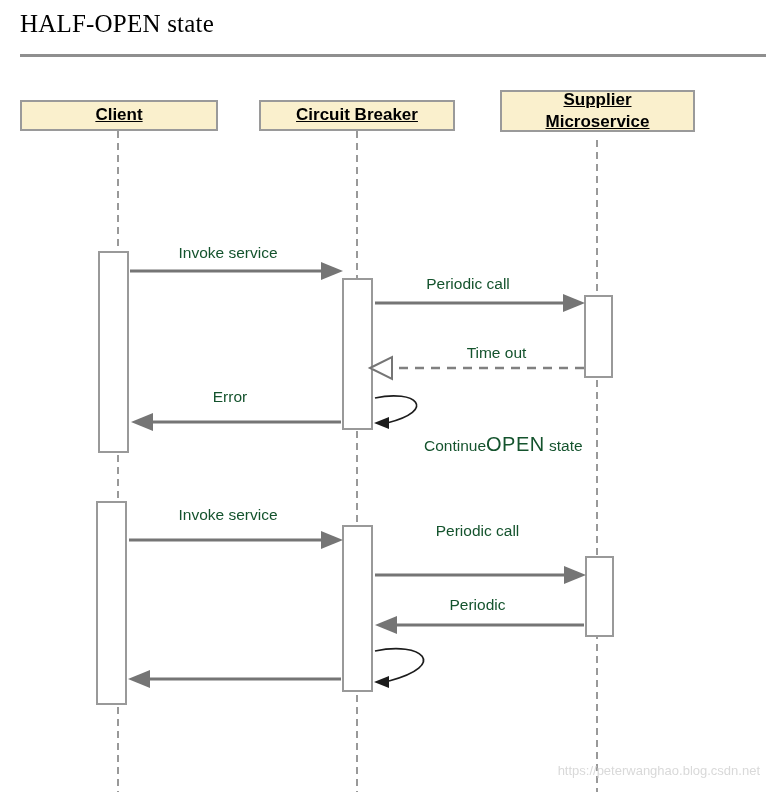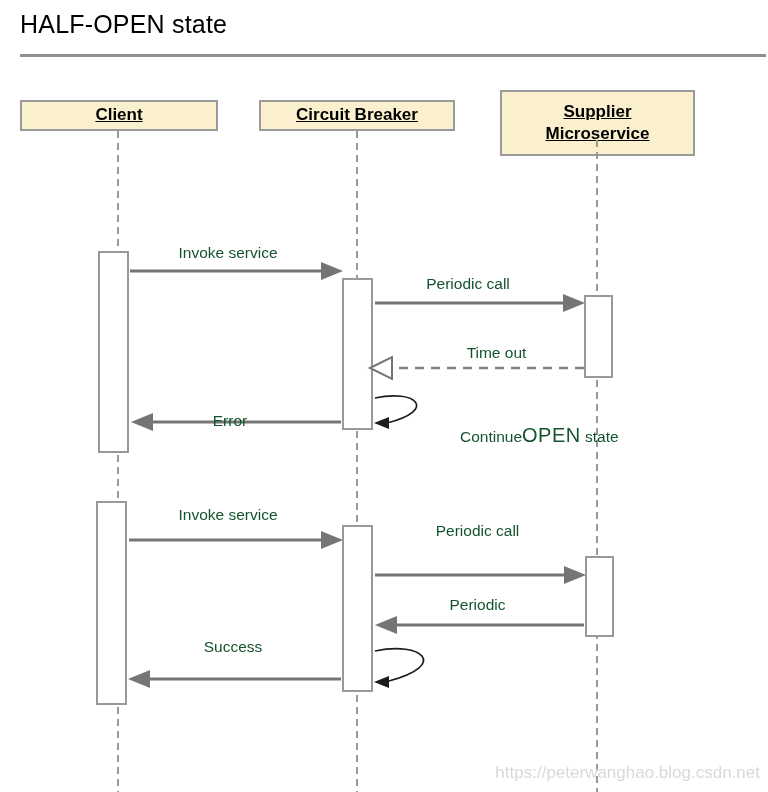--- a/index.html
+++ b/index.html
@@ -2,36 +2,36 @@
 <html><head>
 <meta charset="utf-8">
 <style>
   html,body { margin:0; padding:0; background:#fff; }
   .canvas {
     position:relative; width:768px; height:792px; background:#ffffff;
     font-family:"Liberation Sans", sans-serif; overflow:hidden;
   }
   .page-title {
     position:absolute; left:20px; top:10px;
-    font-size:25px; color:#000; letter-spacing:0.2px;
+    font-size:25px; color:#000; letter-spacing:0.2px;font-family:Liberation Serif, serif;
   }
   .title-rule {
     position:absolute; left:20px; top:54px; width:746px; height:3px;
     background:#8f8f8f;
   }
   .actor {
     position:absolute; background:#faf0cd; border:2px solid #9a9a9a;
     display:flex; align-items:center; justify-content:center;
     text-align:center; font-weight:bold; font-size:17px; color:#000;
     box-sizing:border-box; line-height:1.3;
   }
   .actor span { text-decoration:underline; }
   .actor-client   { left:20px;  top:100px; width:198px; height:31px; }
   .actor-cb       { left:259px; top:100px; width:196px; height:31px; }
-  .actor-supplier { left:500px; top:90px;  width:195px; height:66px; padding:0 18px;justify-content:flex-end; }
+  .actor-supplier { left:500px; top:90px;  width:195px; height:42px; padding:0 18px;justify-content:flex-end; }
   .lifeline {
     position:absolute; width:2px;
     background-image:repeating-linear-gradient(to bottom,#999 0px,#999 7px,transparent 7px,transparent 12px);
   }
   .lifeline-client   { left:117px; top:131px; height:661px; }
   .lifeline-cb       { left:356px; top:131px; height:661px; }
   .lifeline-supplier { left:596px; top:140px; height:652px; }
   .activation {
     position:absolute; background:#ffffff; border:2px solid #999;
     box-sizing:border-box;
@@ -43,30 +43,30 @@
   .act-cb-2     { left:342px; top:525px; width:31px; height:167px; }
   .act-sup-2    { left:585px; top:556px; width:29px; height:81px; }
   .arrows { position:absolute; left:0; top:0; }
   .msg-label {
     position:absolute; font-size:15.5px; color:#14532d; white-space:nowrap;
   }
   .centered { text-align:center; }
   .lbl-invoke1   { left:130px; top:244px; width:196px; }
   .lbl-periodic1 { left:378px; top:275px; width:180px; }
   .lbl-timeout   { left:409px; top:344px; width:175px; }
-  .lbl-error     { left:140px; top:388px; width:180px;margin-top:24px; }
-  .lbl-continue  { left:424px; top:424px;margin-left:36px; }
+  .lbl-error     { left:140px; top:388px; width:180px; }
+  .lbl-continue  { left:424px; top:433px; }
   .lbl-continue .emph { font-size:20px; letter-spacing:0.5px; }
   .lbl-invoke2   { left:130px; top:506px; width:196px; }
   .lbl-periodic2 { left:385px; top:522px; width:185px; }
   .lbl-response  { left:385px; top:596px; width:185px; }
   .lbl-success   { left:140px; top:638px; width:186px; }
   .lbl-update    { left:430px; top:688px; }
   .watermark {
-    position:absolute; right:8px; top:763px; font-size:17px; color:#d9d9d9;
+    position:absolute; right:8px; top:763px; font-size:13px; color:#d9d9d9;
   }
 </style>
 </head>
 <body>
 
 <div class="canvas">
 
   <div class="page-title">HALF-OPEN state</div>
   <div class="title-rule"></div>
 
@@ -135,16 +135,15 @@
   </svg>
 
   <div class="msg-label centered lbl-invoke1">Invoke service</div>
   <div class="msg-label centered lbl-periodic1">Periodic call</div>
   <div class="msg-label centered lbl-timeout">Time out</div>
   <div class="msg-label centered lbl-error">Error</div>
   <div class="msg-label lbl-continue"><span>Continue</span><span class="emph">OPEN</span><span> state</span></div>
   <div class="msg-label centered lbl-invoke2">Invoke service</div>
   <div class="msg-label centered lbl-periodic2">Periodic call</div>
   <div class="msg-label centered lbl-response">Periodic</div>
-  <div class="msg-label centered lbl-success">Success</div>
 
   <div class="watermark">https://peterwanghao.blog.csdn.net</div>
 </div>
 
 </body></html>

